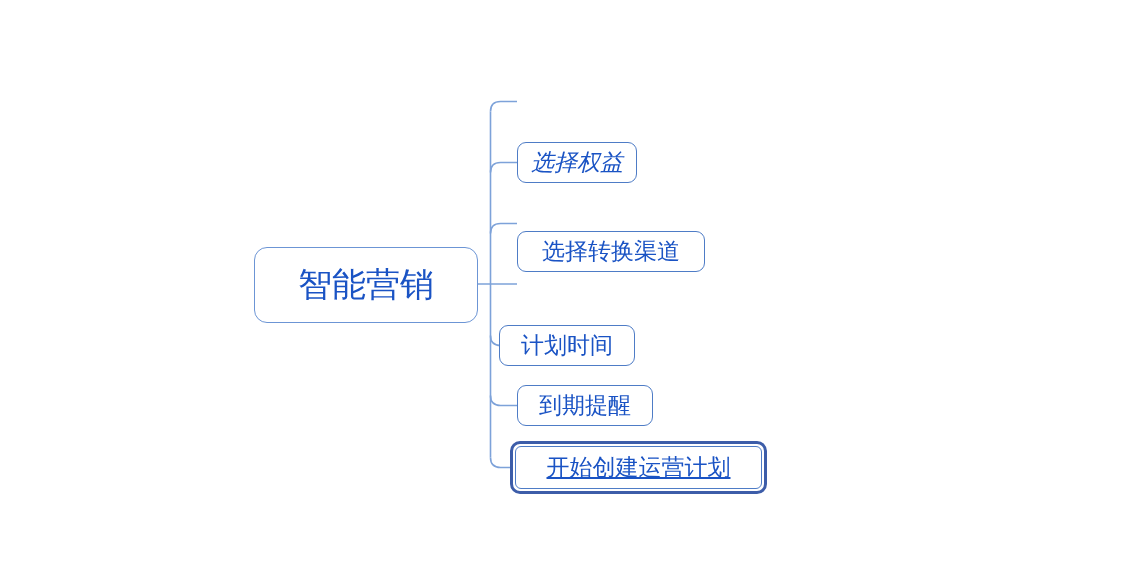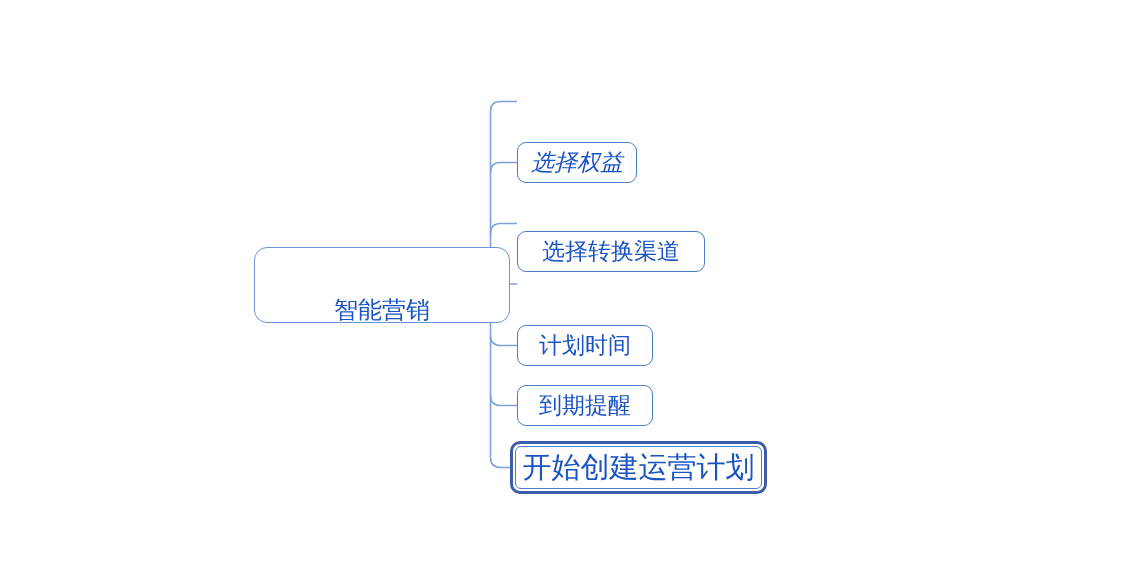--- a/index.html
+++ b/index.html
@@ -42,55 +42,55 @@
     display: flex;
     align-items: center;
     justify-content: center;
     color: var(--text-color);
     font-size: 23px;
     white-space: nowrap;
     line-height: 1;
   }
   .node-root {
     left: 254px; top: 247px;
-    width: 256px; height: 76px;
+    width: 224px; height: 76px;
     border-radius: 13px;
     border-color: var(--root-border);
     border-width: 1.8px;
-    font-size: 24px;
-    align-items: flex-end;
+    font-size: 34px;
   }
   .child-1 { left: 517px; top: 81px;  width: 163px; height: 41px; }
   .child-2 { left: 517px; top: 142px; width: 120px; height: 41px; font-style: italic; }
   .child-3 { left: 517px; top: 203px; width: 188px; height: 41px; margin-top: 28px; }
   .child-4 { left: 517px; top: 263px; width: 136px; height: 41px; }
-  .child-5 { left: 517px; top: 325px; width: 136px; height: 41px; }
+  .child-5 { left: 499px; top: 325px; width: 136px; height: 41px; }
   .child-6 { left: 517px; top: 385px; width: 136px; height: 41px; text-align: right; }
   .selected-outline {
     position: absolute;
     left: 510px; top: 441px;
     width: 257px; height: 53px;
     box-sizing: border-box;
     border: 3.5px solid var(--selected-border);
     border-radius: 10px;
     background: #fff;
     padding: 2px;
   }
   .selected-outline .node-inner {
     box-sizing: border-box;
     width: 100%; height: 100%;
     border: 1.6px solid var(--node-border);
     border-radius: 6px;
     display: flex;
     align-items: center;
     justify-content: center;
     color: var(--text-color);
-    font-size: 29px;
+    font-size: 23px;
     white-space: nowrap;
     line-height: 1;
+    text-decoration: underline;
   }
 </style>
 </head>
 <body>
 
 <div class="canvas">
 
   <svg class="connector-svg" viewBox="0 0 1128 582" xmlns="http://www.w3.org/2000/svg" aria-hidden="true">
     <path class="conn" d="M 490.5 111.5 V 457.5"></path>
     <path class="conn" d="M 517 101.5 H 500.5 Q 490.5 101.5 490.5 111.5"></path>

